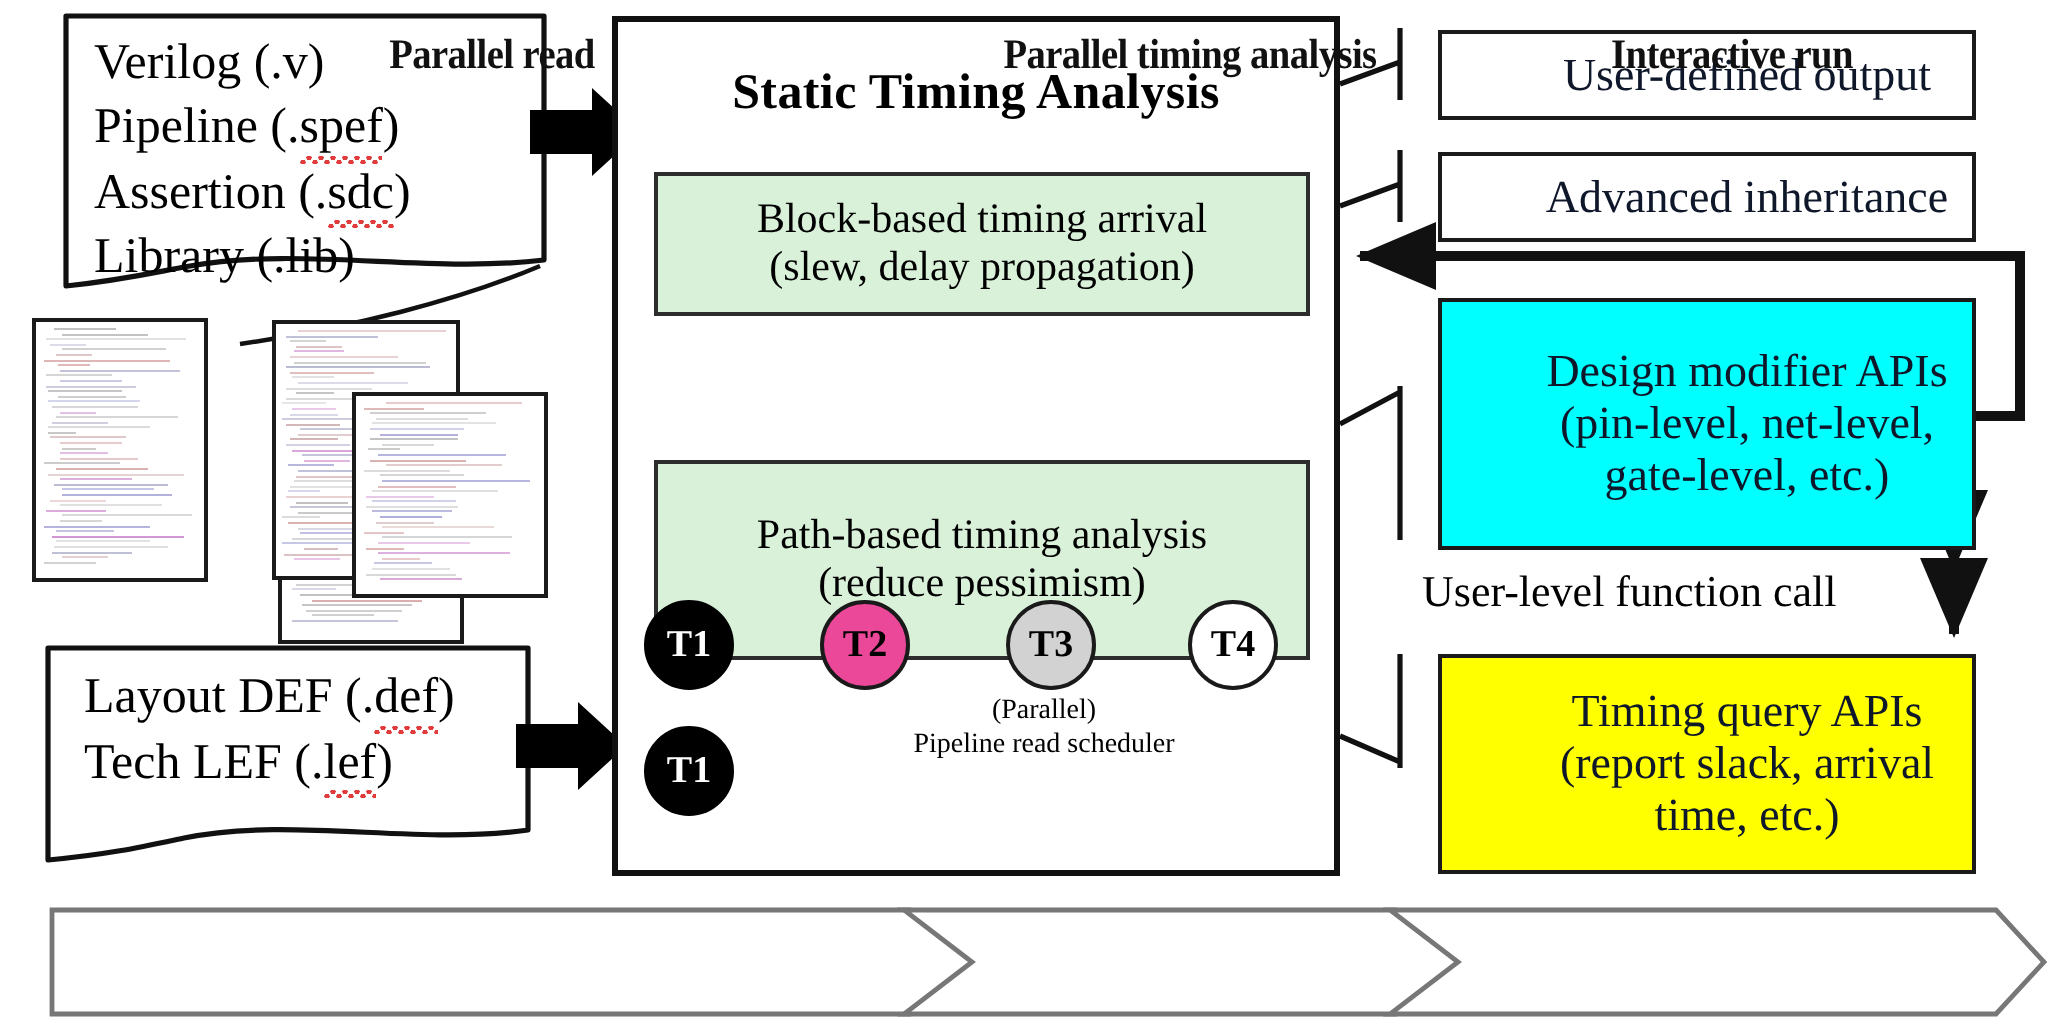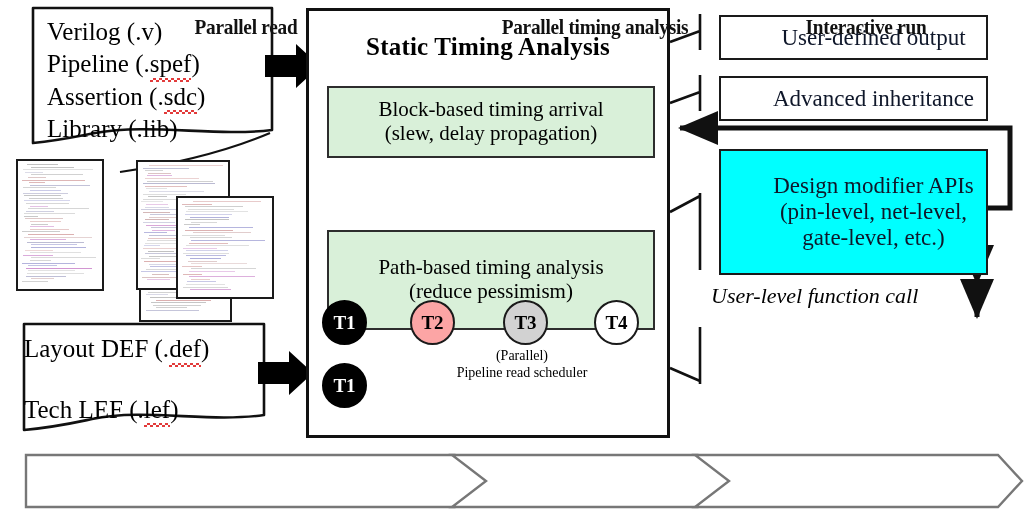--- a/index.html
+++ b/index.html
@@ -47,21 +47,21 @@
   
   .cyanbox{border:2.5px solid #1a1a1a;background:#00ffff;}
   .yellowbox{border:2.5px solid #1a1a1a;background:#ffff00;}
 
   
   .node{
     border-radius:50%;display:flex;align-items:center;justify-content:center;
     font-weight:bold;box-sizing:border-box;
   }
   .node.black{background:#000;color:#fff;border:2px solid #000;}
-  .node.dark{background:#fca5a5;color:#000;border:2.5px solid #1a1a1a;}
+  .node.dark{background:#ec4899;color:#000;border:2.5px solid #1a1a1a;}
   .node.light{background:#d2d2d2;color:#000;border:2.5px solid #1a1a1a;}
   .node.white{background:#fff;color:#000;border:2.5px solid #1a1a1a;}
   .chev-label{
     position:absolute;top:0;height:54px;display:flex;align-items:center;justify-content:center;
     font-weight:bold;font-size:21px;color:#111;letter-spacing:-.3px;
     font-family:"Liberation Serif","DejaVu Serif",serif;transform:scaleX(.92);
   }
 
   
   .thumb{position:absolute;background:#fff;border:2.5px solid #1a1a1a;overflow:hidden;}
@@ -131,21 +131,21 @@
       <div class="line">
         <span>Assertion (.</span><span class="sq">sdc</span><span>)</span>
       </div>
       <div class="line">
         <span>Library (.lib)</span>
       </div>
     </div>
   </div>
 
   <div class="docbox" style="left:24px;top:324px;width:245px;">
-    <div class="doctext" style="padding:9px 0 0 0;font-size:25px;line-height:1.30;color:#000;gap:28px;">
+    <div class="doctext" style="padding:9px 0 0 18px;font-size:25px;line-height:1.30;color:#000;">
       <div class="line">
         <span>Layout DEF (.</span><span class="sq">def</span><span>)</span>
       </div>
       <div class="line">
         <span>Tech LEF (.</span><span class="sq">lef</span><span>)</span>
       </div>
     </div>
   </div>
 
   <div class="thumb" style="left:16px;top:159px;width:84px;height:128px;">
@@ -376,22 +376,27 @@
   <div class="abs tbox cyanbox" style="left:719px;top:149px;width:269px;height:126px;font-size:23px;">
     <div>Design modifier APIs</div>
     <div>(pin-level, net-level,</div>
     <div>gate-level, etc.)</div>
   </div>
 
   <div class="abs tbox" style="left:719px;top:76px;width:269px;height:45px;font-size:23px;">
     <span>Advanced inheritance</span>
   </div>
 
-  <div class="abs" style="left:711px;top:283px;width:250px;font-size:22px;text-align:left;font-style:italic;">User-level function call</div>
-
+  <div class="abs" style="left:711px;top:283px;width:250px;font-size:22px;text-align:left;">User-level function call</div>
+
+  <div class="abs tbox yellowbox" style="left:719px;top:327px;width:269px;height:110px;font-size:23px;">
+    <div>Timing query APIs</div>
+    <div>(report slack, arrival</div>
+    <div>time, etc.)</div>
+  </div>
 
   <div class="chev-label" style="left:26px;width:440px;" id="banner-label-0">
     <span>Parallel read</span>
   </div>
   <div class="chev-label" style="left:470px;width:250px;" id="banner-label-1">
     <span>Parallel timing analysis</span>
   </div>
   <div class="chev-label" style="left:724px;width:284px;" id="banner-label-2">
     <span>Interactive run</span>
   </div>

